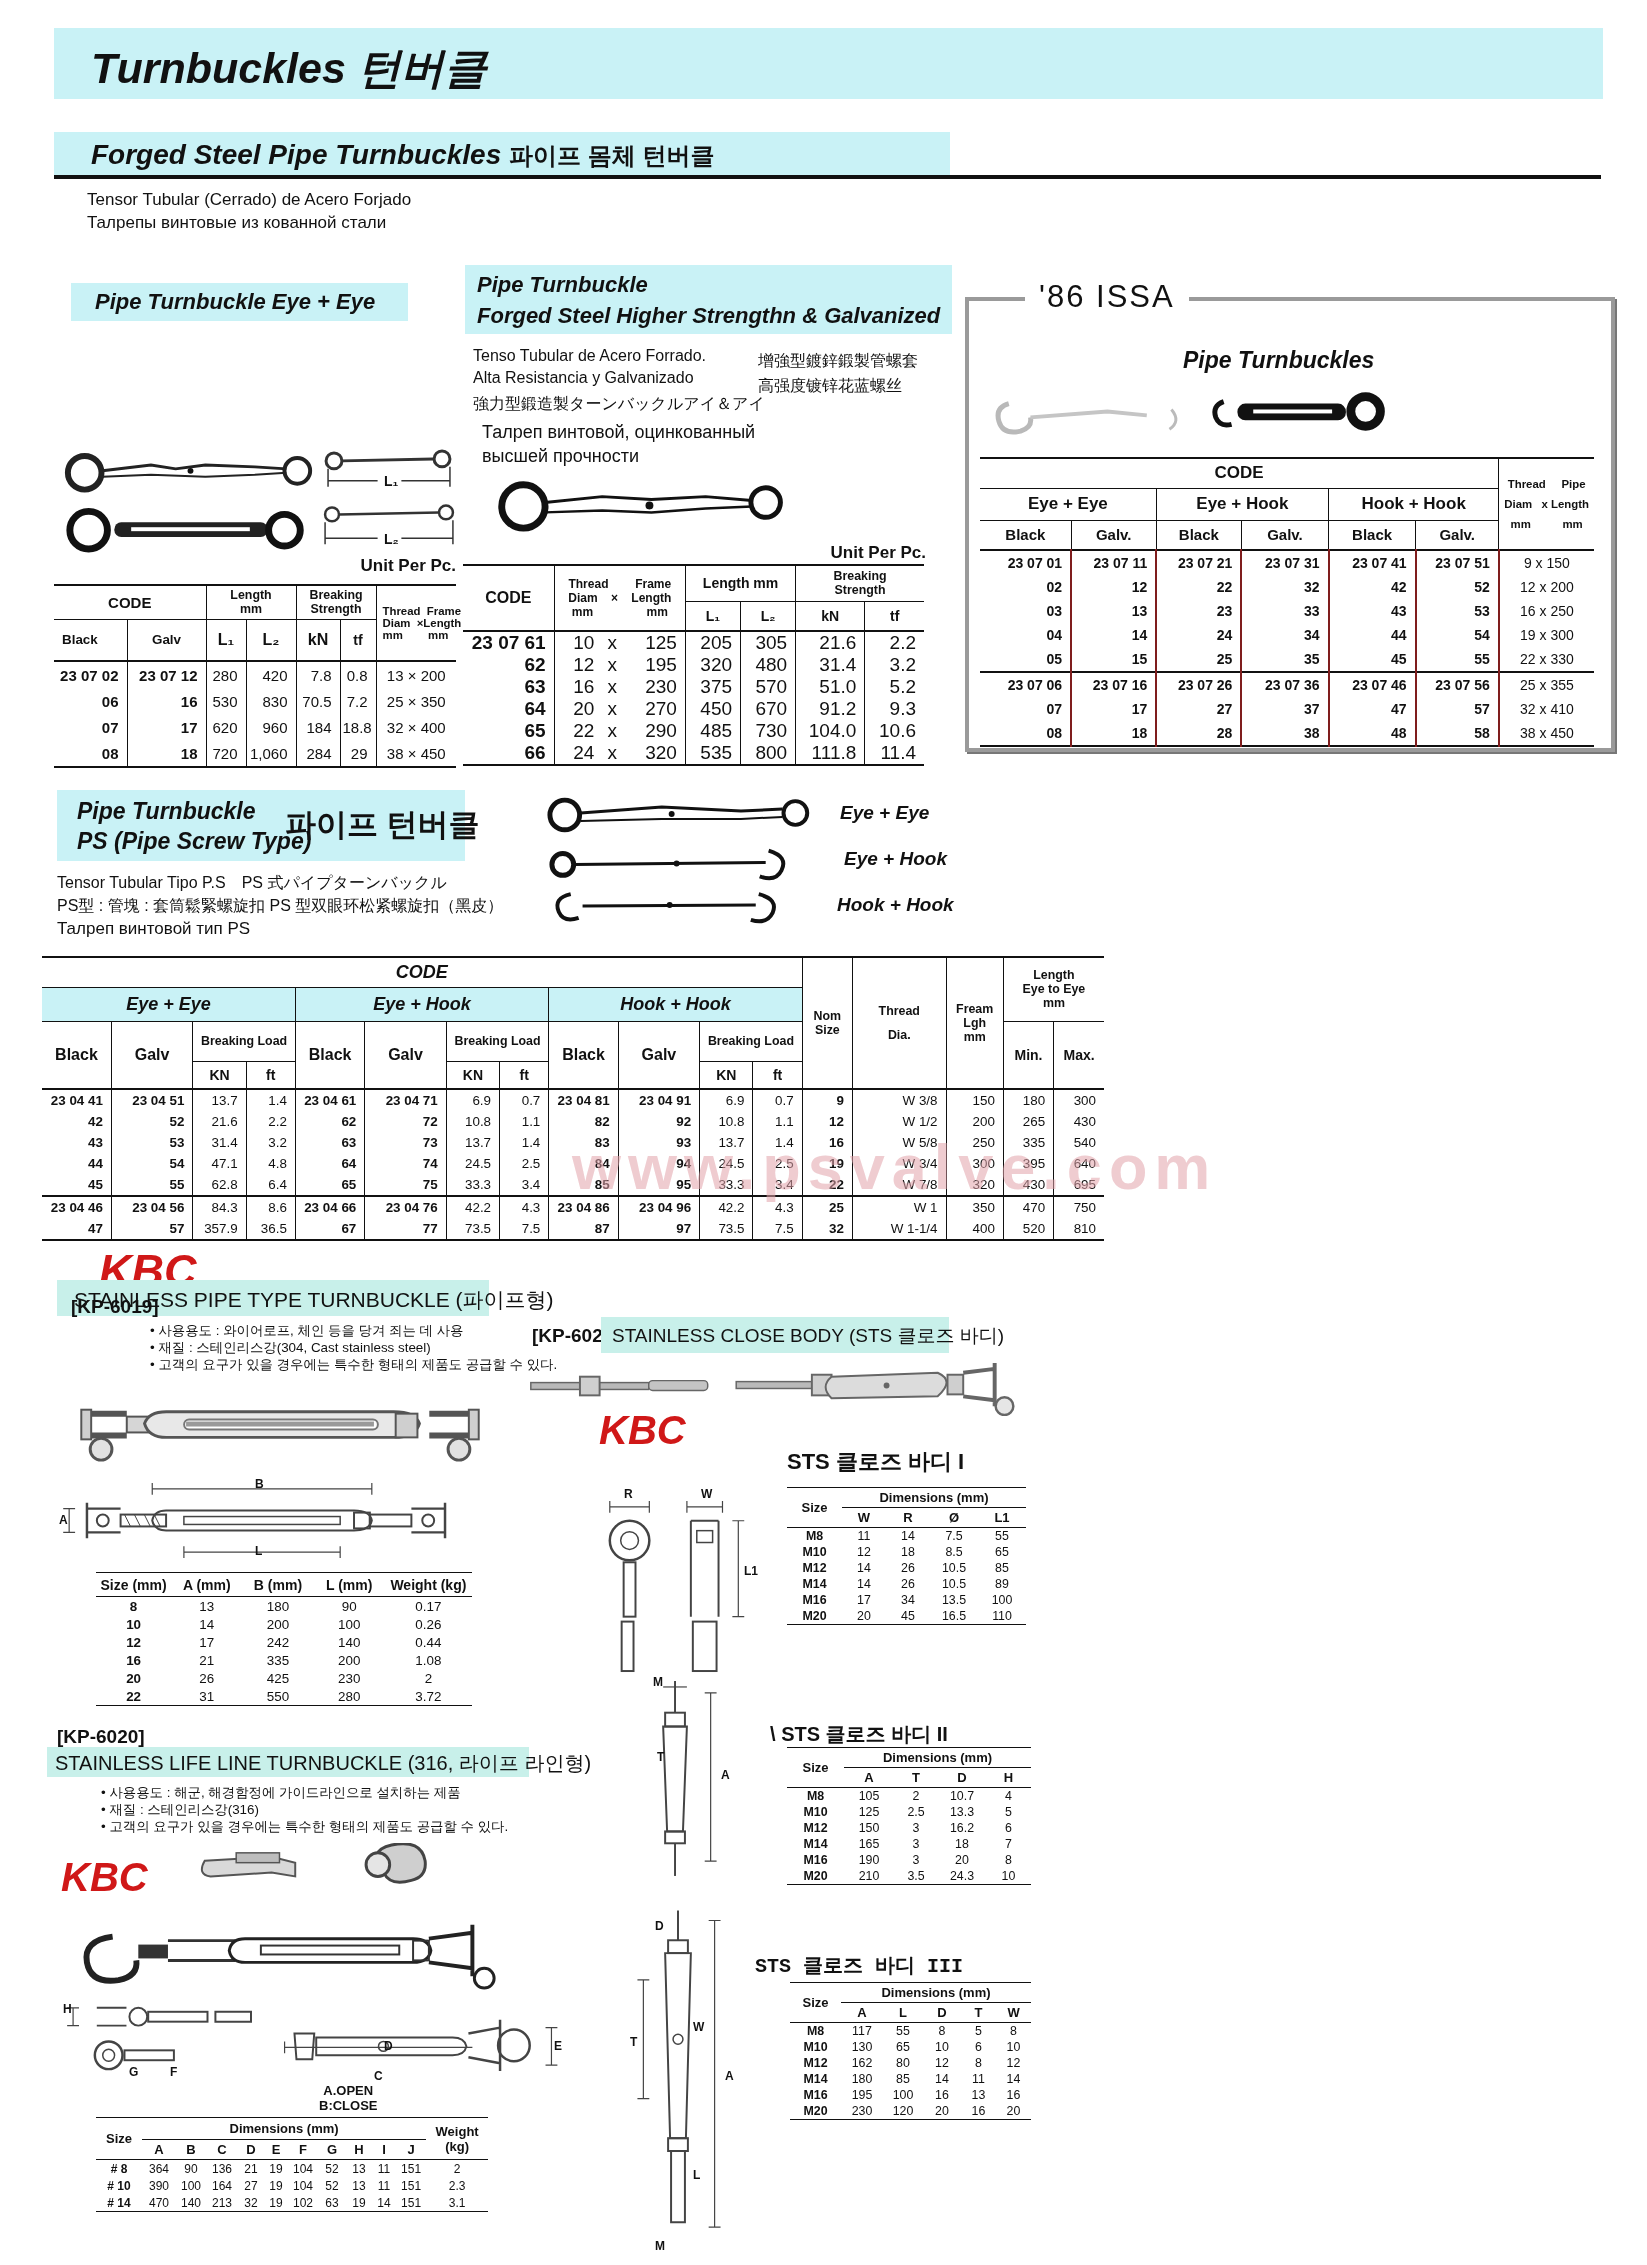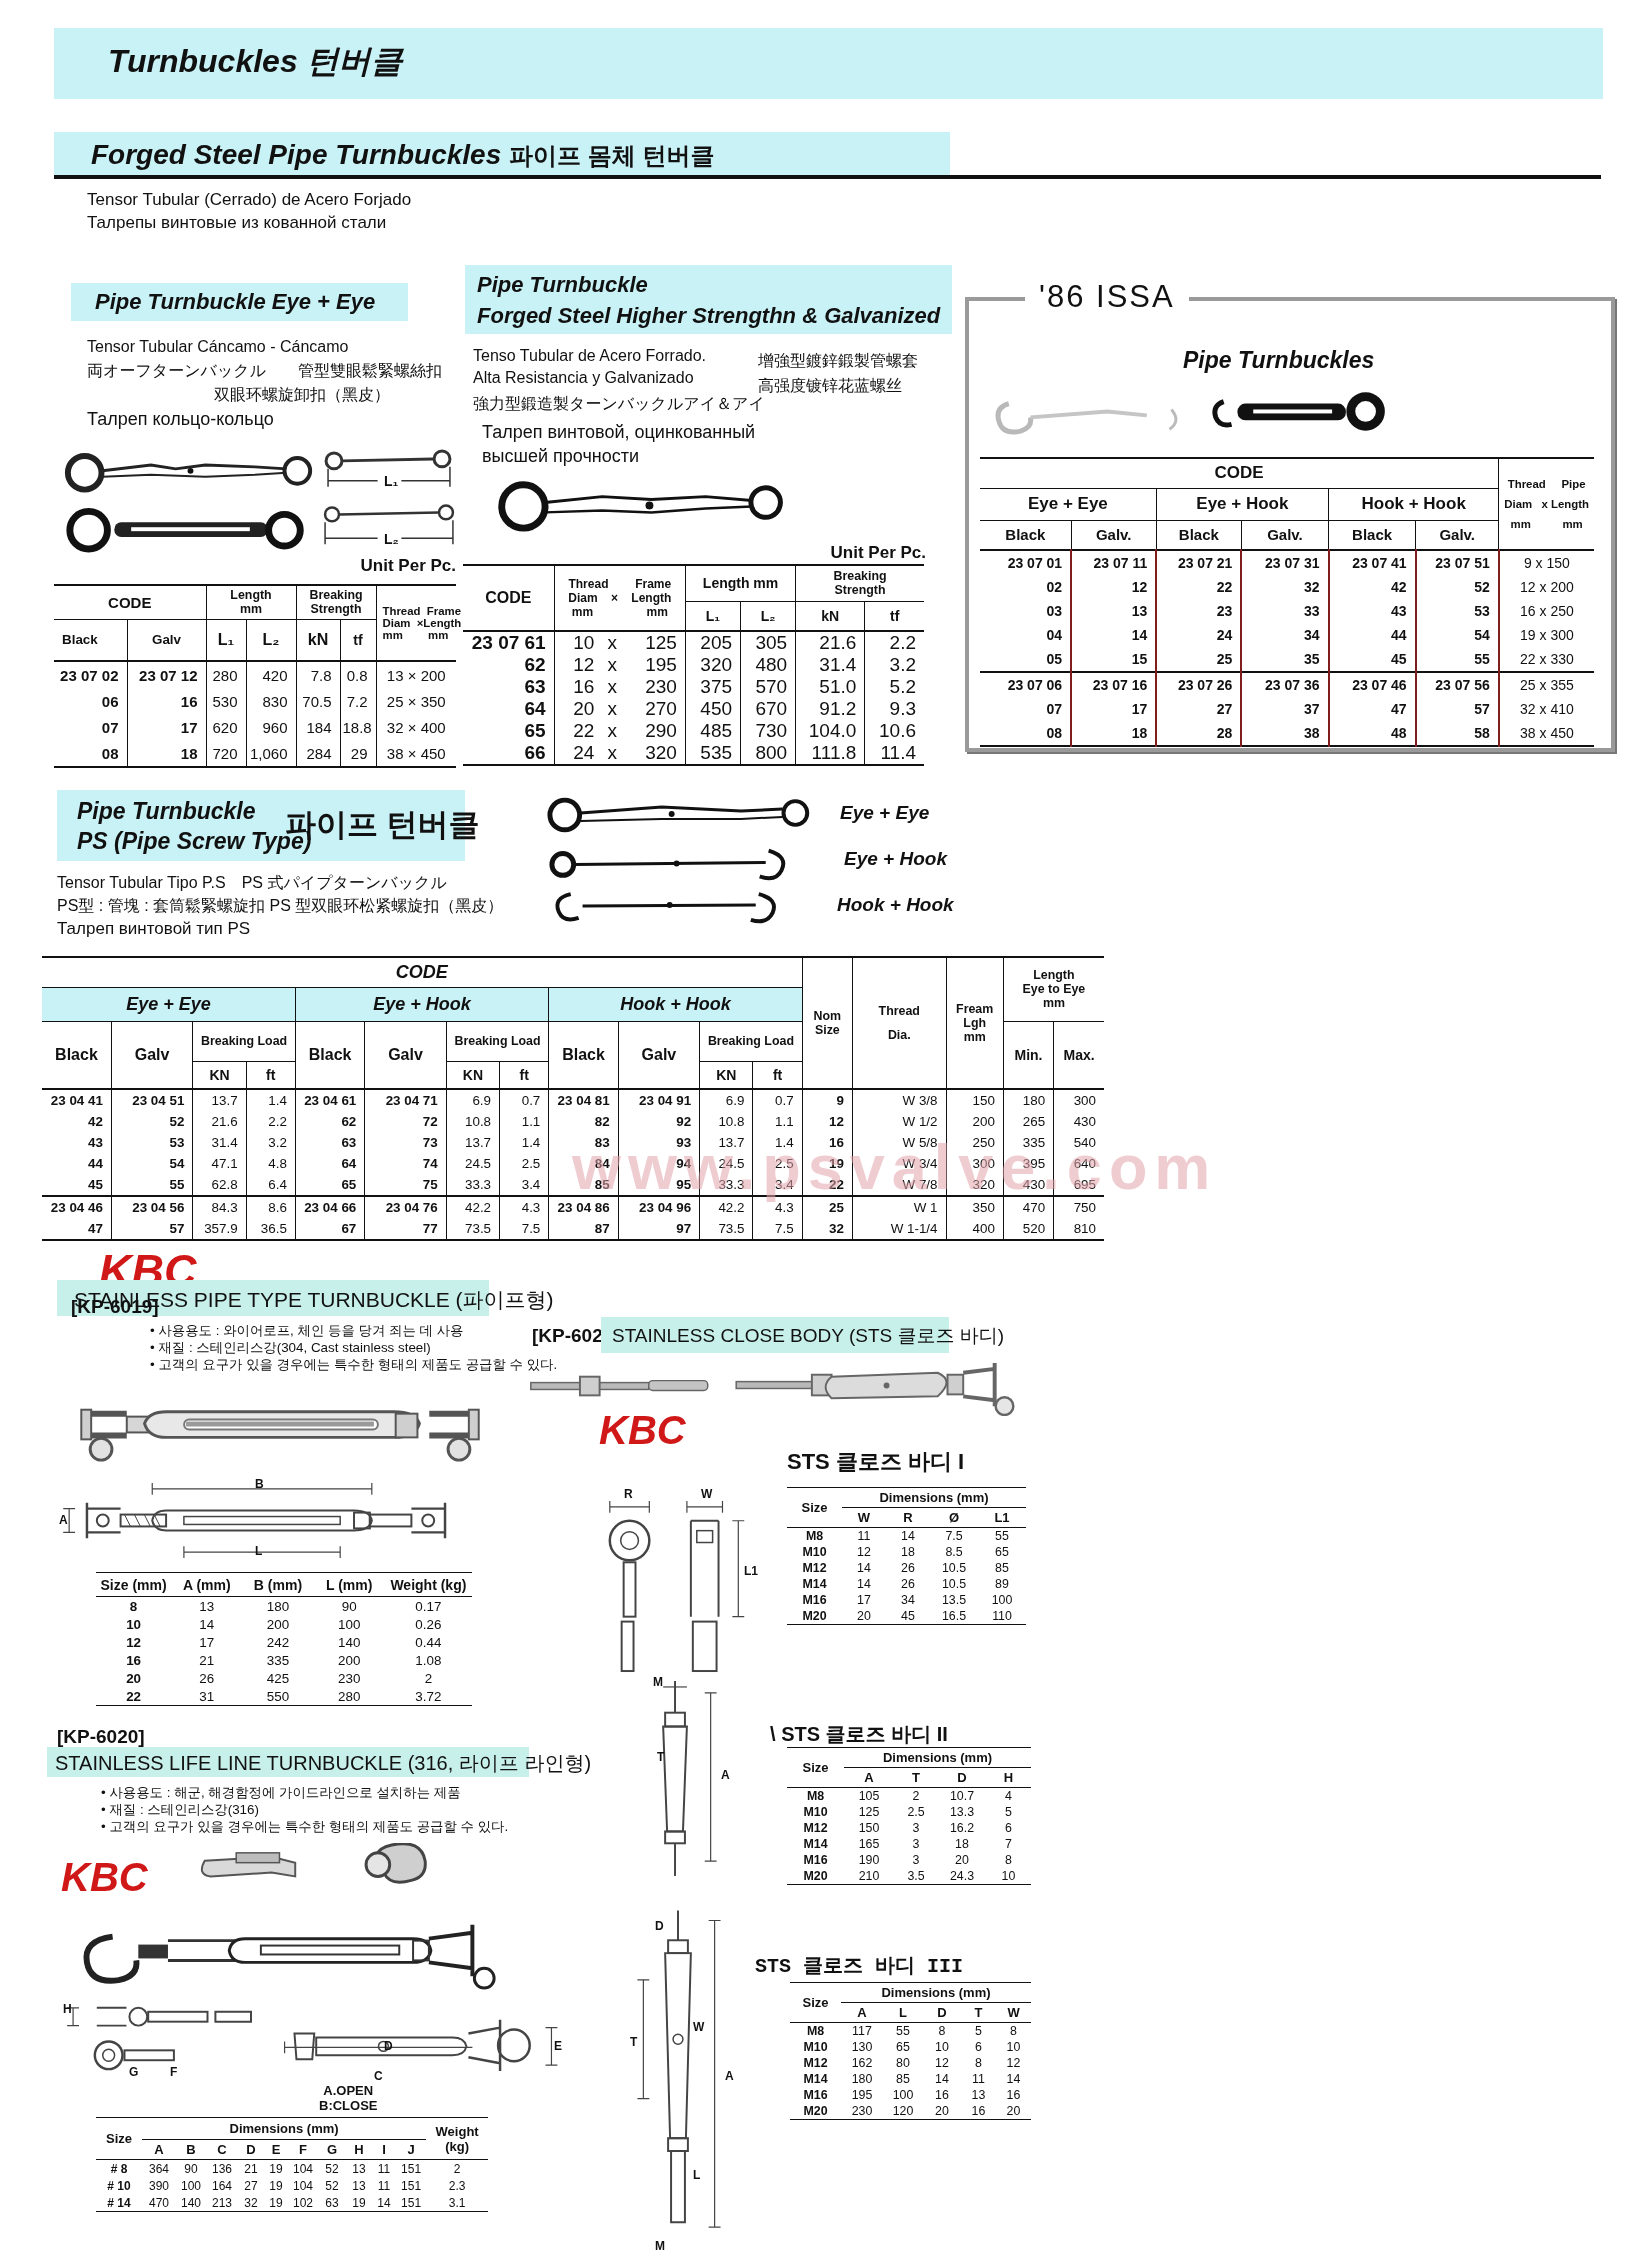--- a/index.html
+++ b/index.html
@@ -69,45 +69,39 @@
   .dim-label{font-size:12px;font-weight:bold;}
   .lab-big{font-size:19px;}
   svg{display:block;}
 </style>
 </head>
 <body>
 
 <div id="page">
 
   <div class="abs cyan" style="left:54px;top:28px;width:1549px;height:71px;"></div>
-  <div class="abs" style="left:108px;top:40px;font-size:32px;">
+  <div class="abs" style="left:91px;top:40px;font-size:43px;">
     <span class="it">Turnbuckles</span>
     <span class="bold" style="font-style:italic;">턴버클</span>
   </div>
 
   <div class="abs cyan" style="left:54px;top:132px;width:896px;height:44px;"></div>
   <div class="abs" style="left:91px;top:139px;font-size:28px;">
     <span class="it">Forged Steel Pipe Turnbuckles</span>
     <span class="bold" style="font-size:24px;">파이프 몸체 턴버클</span>
   </div>
   <div class="abs rule" style="left:54px;top:175px;width:1547px;height:4px;"></div>
 
   <div class="abs" style="left:87px;top:188px;font-size:17px;line-height:23px;width:752px;">
     <span class="blk">Tensor Tubular (Cerrado) de Acero Forjado</span>
     <span class="blk">Талрепы винтовые из кованной стали</span>
   </div>
 
   <div class="abs cyan" style="left:71px;top:283px;width:337px;height:38px;"></div>
   <div class="abs it" style="left:95px;top:289px;font-size:22px;">Pipe Turnbuckle  Eye + Eye</div>
-  <div class="abs" style="left:87px;top:335px;font-size:16px;line-height:24px;width:396px;">
-    <span class="blk">Tensor Tubular Cáncamo - Cáncamo</span>
-    <span class="blk">両オーフターンバックル　　管型雙眼鬆緊螺絲扣</span>
-    <span class="blk" style="padding-left:127px;">双眼环螺旋卸扣（黑皮）</span>
-    <span class="blk" style="font-size:18px;">Талреп кольцо-кольцо</span>
-  </div>
 
   <svg class="abs" style="left:57px;top:441px;" width="267" height="121" viewBox="0 0 270 122">
     <circle cx="28" cy="32" r="17" fill="none" stroke="#222" stroke-width="6"></circle>
     <path d="M46 30 L95 24 L120 28 L150 24 L200 26 L232 28" fill="none" stroke="#222" stroke-width="3"></path>
     <path d="M46 36 L95 34 L150 36 L200 34 L232 32" fill="none" stroke="#222" stroke-width="2"></path>
     <circle cx="243" cy="30" r="13" fill="none" stroke="#222" stroke-width="4"></circle>
     <circle cx="135" cy="30" r="3" fill="#111"></circle>
     <circle cx="32" cy="90" r="19" fill="none" stroke="#111" stroke-width="7"></circle>
     <rect x="58" y="82" width="155" height="15" rx="7" fill="#222"></rect>
     <rect x="75" y="87" width="120" height="4" fill="#fff"></rect>

